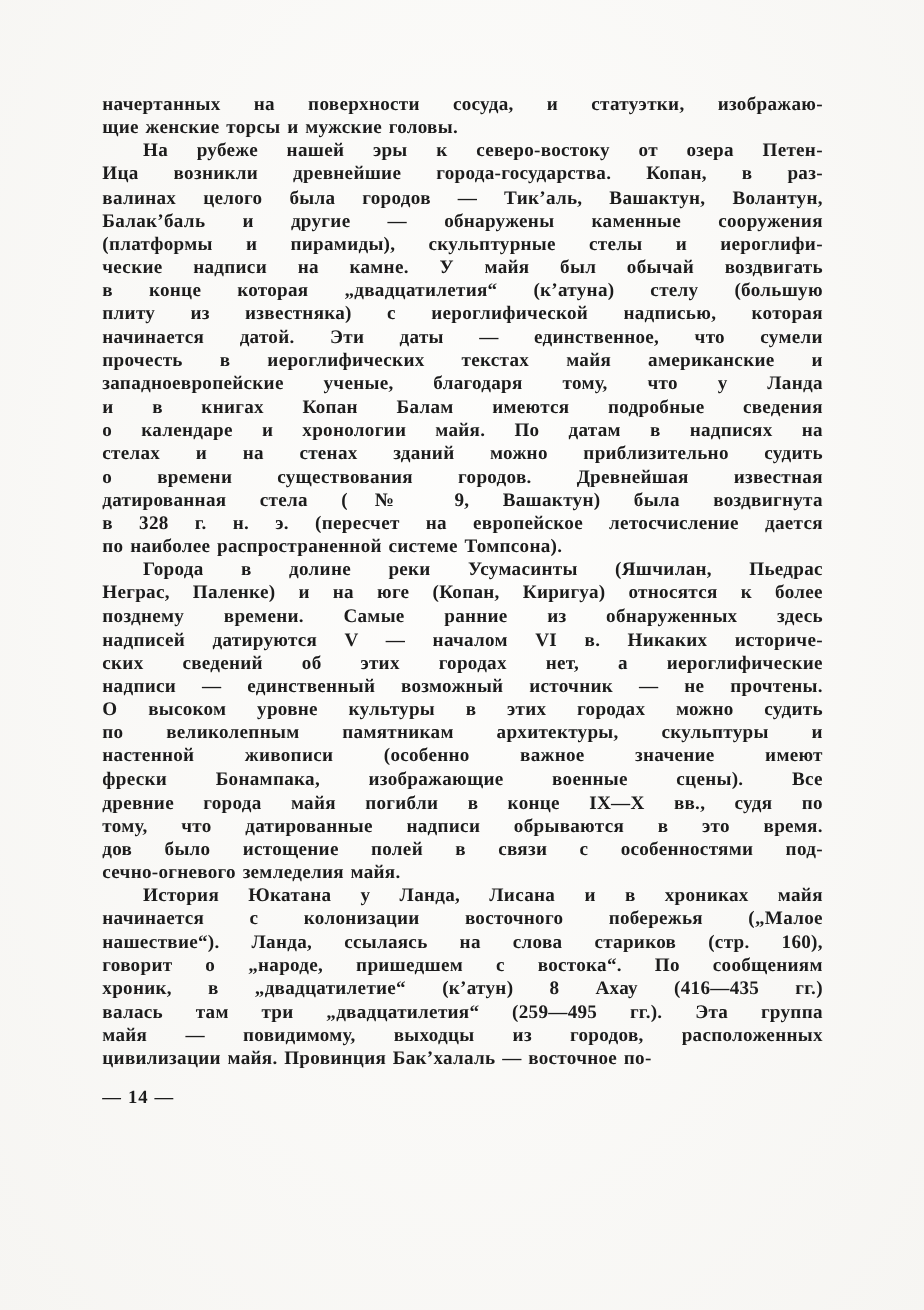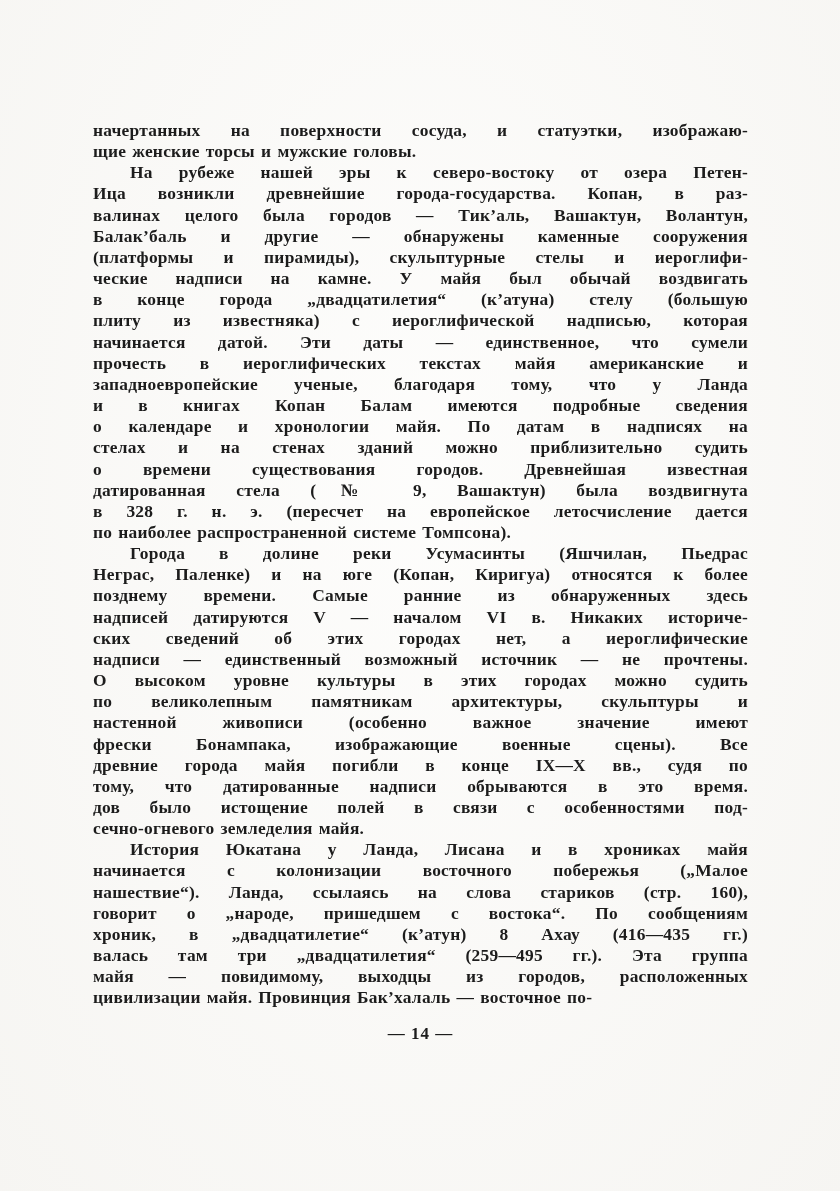--- a/index.html
+++ b/index.html
@@ -11,21 +11,21 @@
     height: 1191px;
     background: #fbfaf7;
     font-family: "Liberation Serif", "DejaVu Serif", serif;
     color: #1c1c1c;
     overflow: hidden;
   }
   .page {
     box-sizing: border-box;
     width: 840px;
     height: 1191px;
-    padding: 120px 92px 0 93px;
+    padding: 84px 92px 0 93px;
     background:
       radial-gradient(ellipse at 50% 40%, rgba(255,255,255,0.6), rgba(0,0,0,0.02)),
       #fbfaf7;
   }
   .text-block {
     width: 655px;
     font-size: 17.4px;
     line-height: 21.15px;
     font-weight: bold;
     letter-spacing: 0.25px;
@@ -39,21 +39,21 @@
   }
   .line.last {
     text-align-last: left;
   }
   .paragraph.indent .line:first-child {
     text-indent: 37px;
   }
   .footer {
     margin-top: 15px;
     width: 655px;
-    text-align: center;
+    text-align: left;
     font-size: 17px;
     font-weight: bold;
     letter-spacing: 1px;
     color: #1c1c1c;
   }
 </style>
 </head>
 <body>
 
 <div class="page">
@@ -63,21 +63,21 @@
         <div class="line">начертанных на поверхности сосуда, и статуэтки, изображаю-</div>
         <div class="line last">щие женские торсы и мужские головы.</div>
       </div>
       <div class="paragraph indent">
         <div class="line">На рубеже нашей эры к северо-востоку от озера Петен-</div>
         <div class="line">Ица возникли древнейшие города-государства. Копан, в раз-</div>
         <div class="line">валинах целого была городов — Тик’аль, Вашактун, Волантун,</div>
         <div class="line">Балак’баль и другие — обнаружены каменные сооружения</div>
         <div class="line">(платформы и пирамиды), скульптурные стелы и иероглифи-</div>
         <div class="line">ческие надписи на камне. У майя был обычай воздвигать</div>
-        <div class="line">в конце города „двадцатилетия“ (к’атуна) стелу (большую</div>
+        <div class="line">в конце которая „двадцатилетия“ (к’атуна) стелу (большую</div>
         <div class="line">плиту из известняка) с иероглифической надписью, которая</div>
         <div class="line">начинается датой. Эти даты — единственное, что сумели</div>
         <div class="line">прочесть в иероглифических текстах майя американские и</div>
         <div class="line">западноевропейские ученые, благодаря тому, что у Ланда</div>
         <div class="line">и в книгах Копан Балам имеются подробные сведения</div>
         <div class="line">о календаре и хронологии майя. По датам в надписях на</div>
         <div class="line">стелах и на стенах зданий можно приблизительно судить</div>
         <div class="line">о времени существования городов. Древнейшая известная</div>
         <div class="line">датированная стела (№ 9, Вашактун) была воздвигнута</div>
         <div class="line">в 328 г. н. э. (пересчет на европейское летосчисление дается</div>

